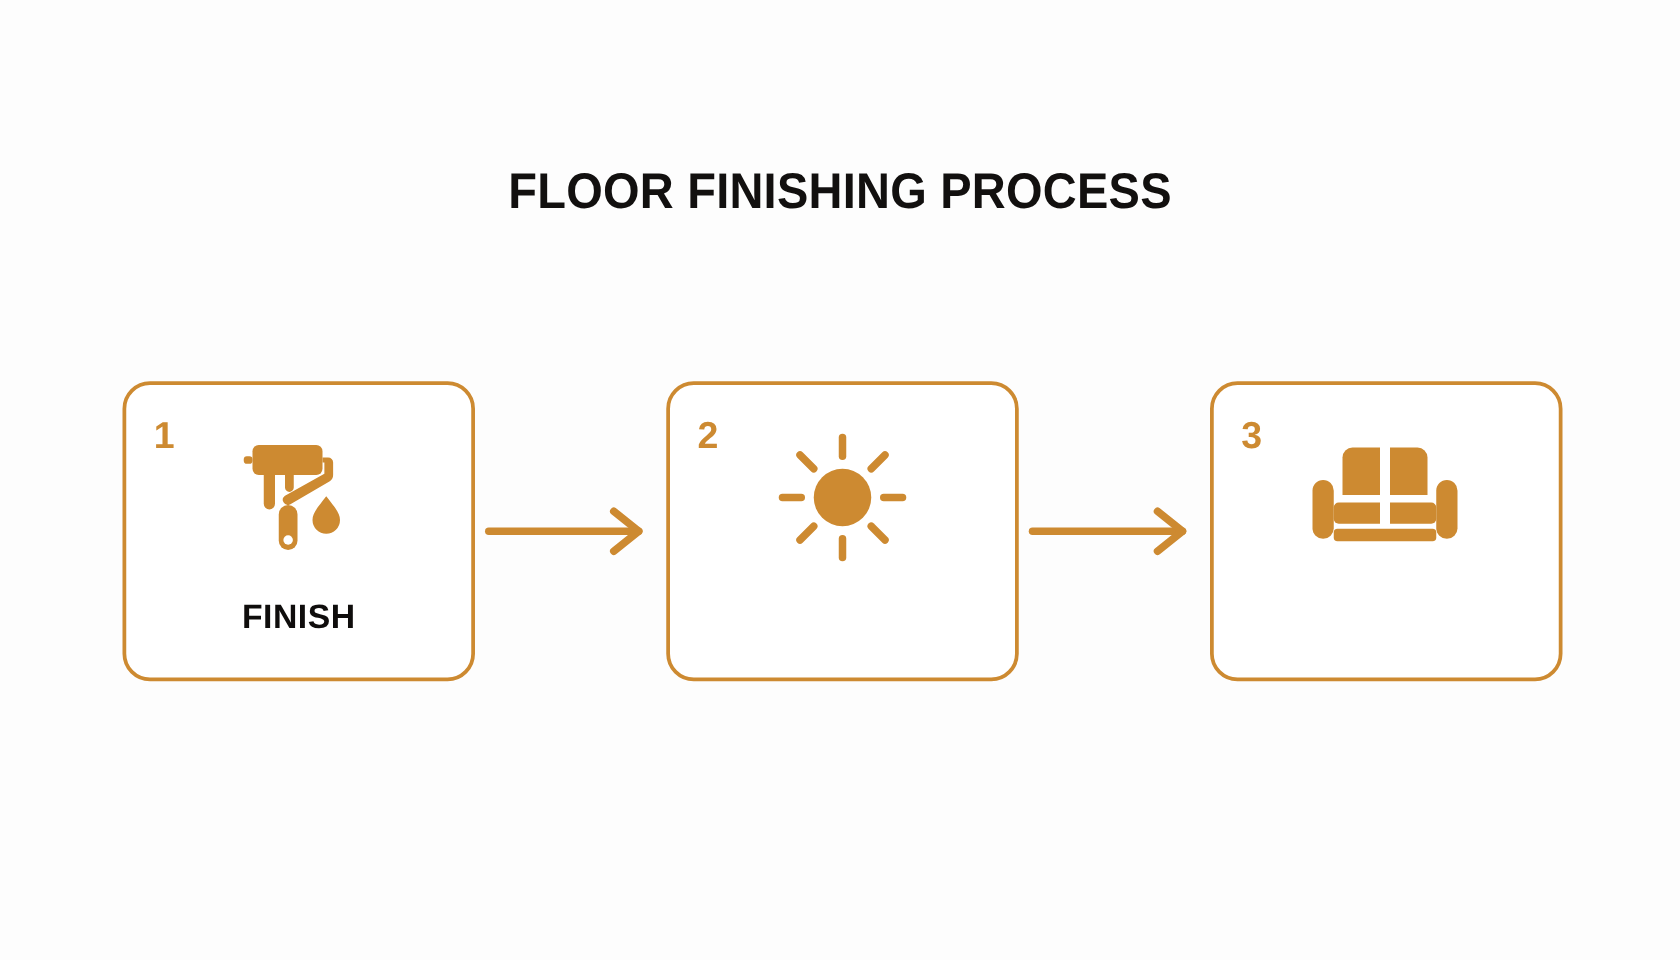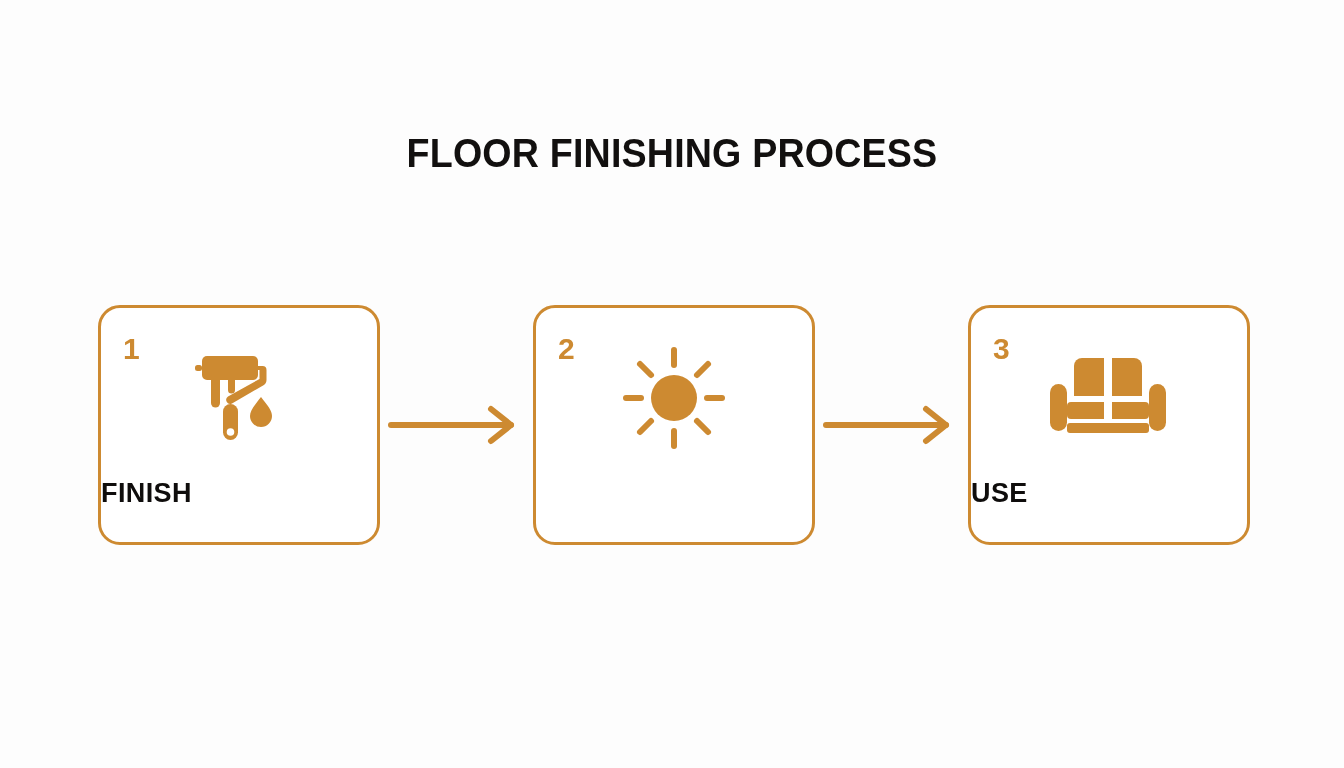--- a/index.html
+++ b/index.html
@@ -77,21 +77,21 @@
     display: flex;
     align-items: center;
     justify-content: center;
   }
 
   .step-label {
     position: absolute;
     left: 0;
     right: 0;
     top: 170px;
-    text-align: left;
+    text-align: center;
     font-size: 27px;
     font-weight: bold;
     letter-spacing: 0.4px;
     color: #0f0d0c;
   }
 
   .flow-arrow {
     flex: 0 0 auto;
     width: 146px;
     height: 44px;
@@ -190,17 +190,16 @@
             <rect x="103" y="32" width="17" height="47" rx="8.5"></rect>
 
             <path d="M25 50 h33 v17 h-33 a4 4 0 0 1 -4 -4 v-9 a4 4 0 0 1 4 -4 z"></path>
             <path d="M66 50 h33 a4 4 0 0 1 4 4 v9 a4 4 0 0 1 -4 4 h-33 z"></path>
 
             <rect x="21" y="71" width="82" height="10" rx="3"></rect>
           </g>
         </svg>
       </div>
 
-      <div class="step-label">USE</div>
     </div>
 
   </div>
 </div>
 
 </body></html>

